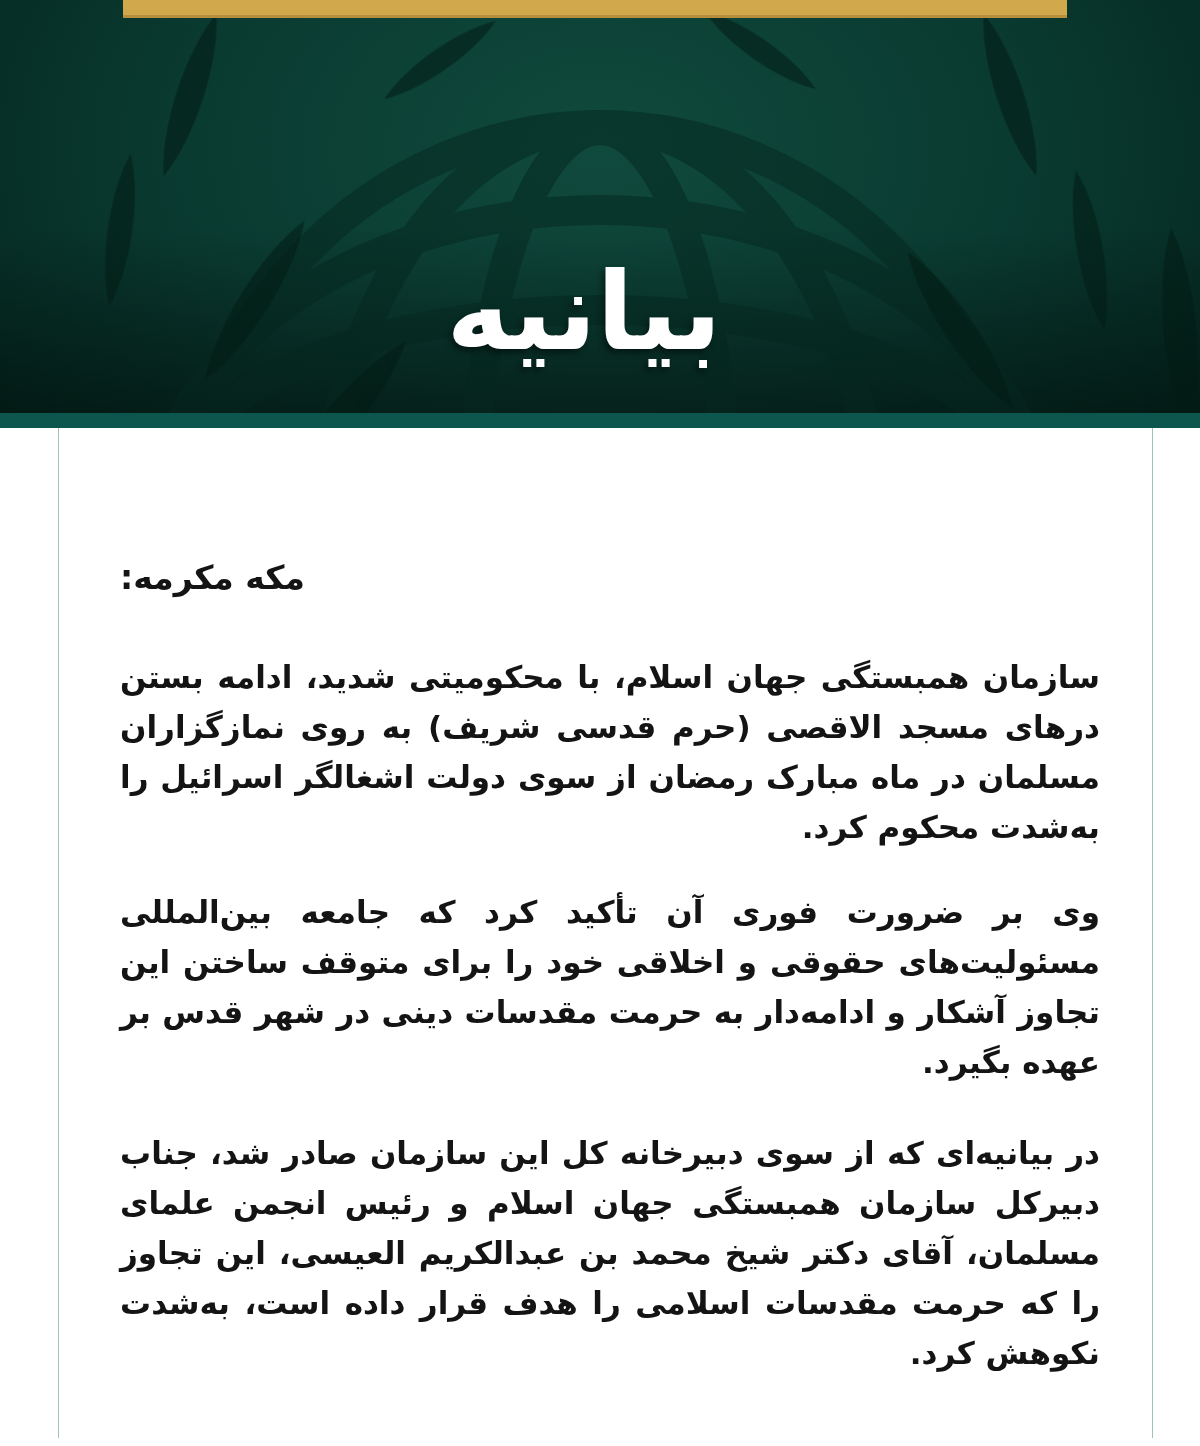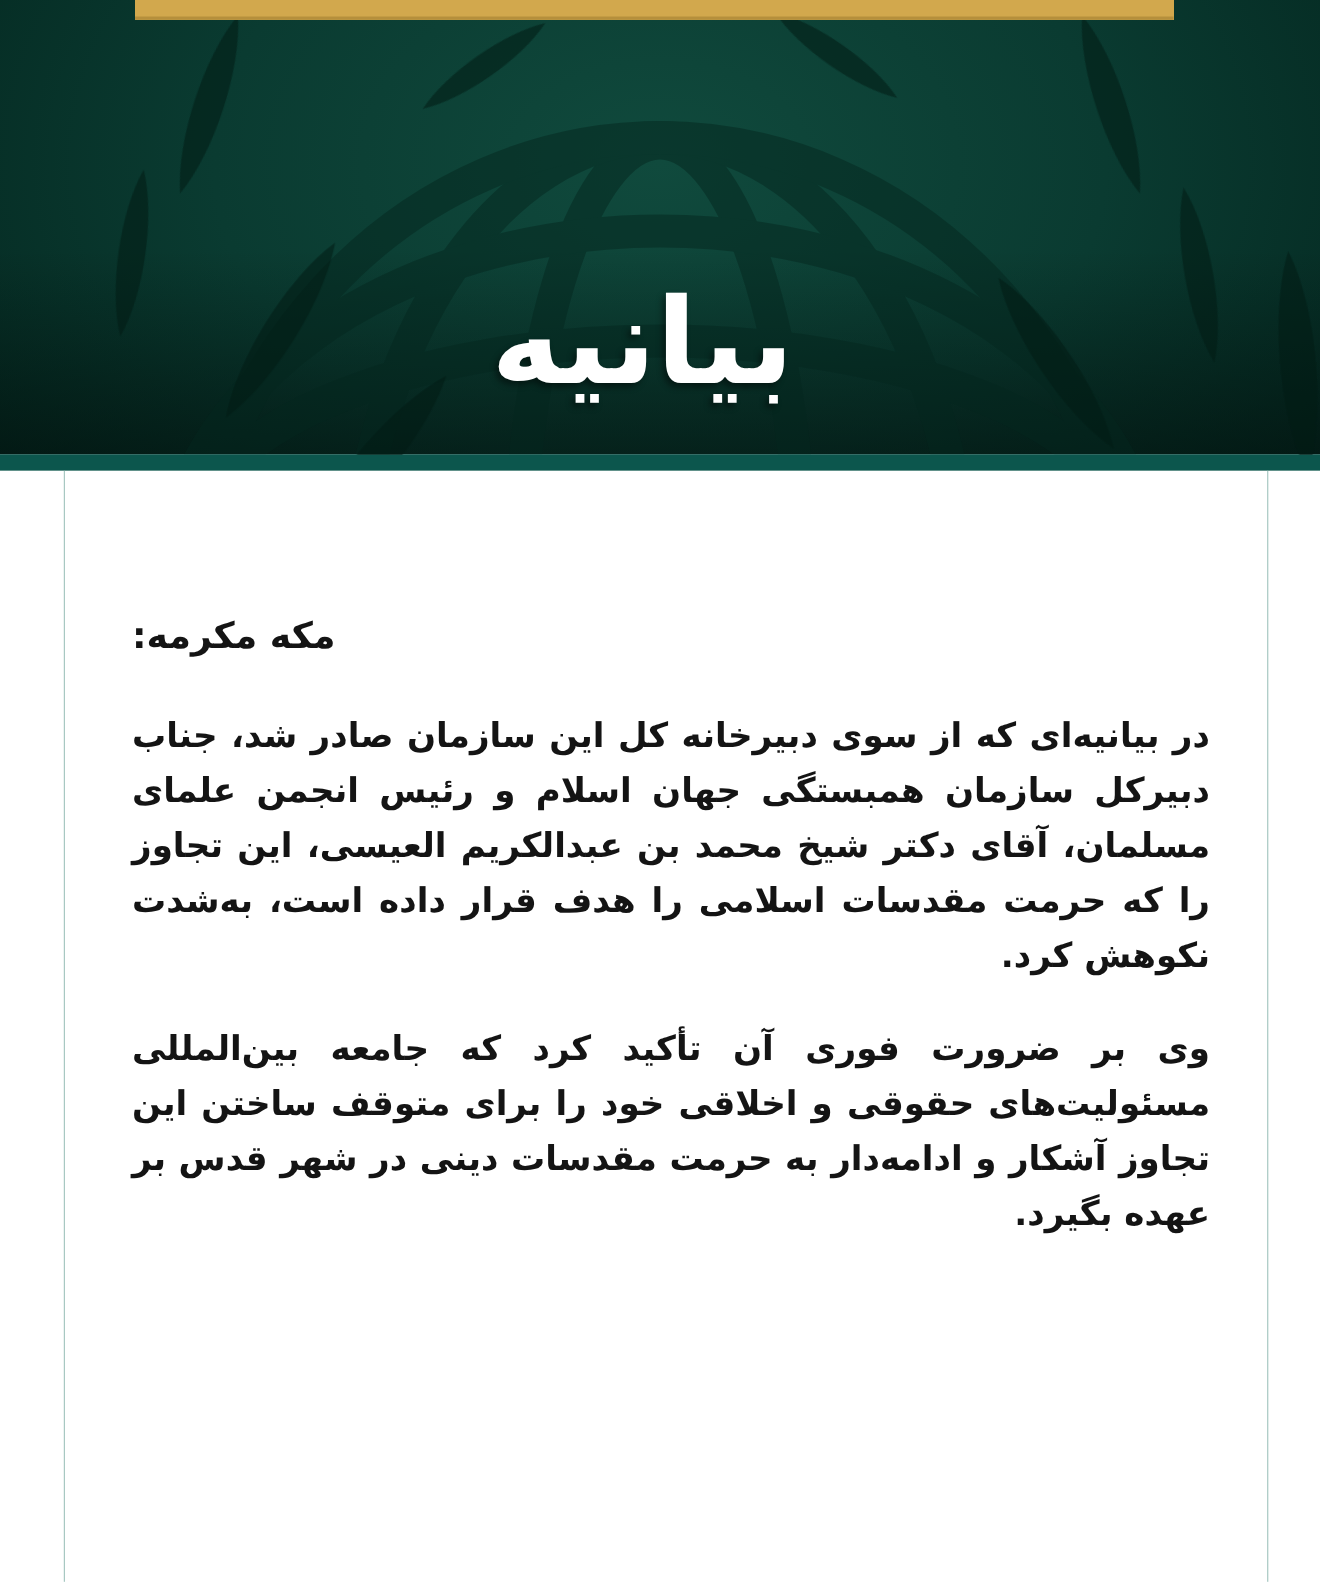--- a/index.html
+++ b/index.html
@@ -78,17 +78,18 @@
 </div>
 
 <div class="band"></div>
 
 <div class="card">
   <div class="vrule left"></div>
   <div class="vrule right"></div>
 
   <div class="content">
     <div class="greeting">مکه مکرمه:</div>
+    <p class="para p1">سازمان همبستگی جهان اسلام، با محکومیتی شدید، ادامه بستن درهای مسجد الاقصی (حرم قدسی شریف) به روی نمازگزاران مسلمان در ماه مبارک رمضان از سوی دولت اشغالگر اسرائیل را به‌شدت محکوم کرد.</p>
+    <p class="para p3">وی بر ضرورت فوری آن تأکید کرد که جامعه بین‌المللی مسئولیت‌های حقوقی و اخلاقی خود را برای متوقف ساختن این تجاوز آشکار و ادامه‌دار به حرمت مقدسات دینی در شهر قدس بر عهده بگیرد.</p>
     <p class="para p2">در بیانیه‌ای که از سوی دبیرخانه کل این سازمان صادر شد، جناب دبیرکل سازمان همبستگی جهان اسلام و رئیس انجمن علمای مسلمان، آقای دکتر شیخ محمد بن عبدالکریم العیسی، این تجاوز را که حرمت مقدسات اسلامی را هدف قرار داده است، به‌شدت نکوهش کرد.</p>
-    <p class="para p3">وی بر ضرورت فوری آن تأکید کرد که جامعه بین‌المللی مسئولیت‌های حقوقی و اخلاقی خود را برای متوقف ساختن این تجاوز آشکار و ادامه‌دار به حرمت مقدسات دینی در شهر قدس بر عهده بگیرد.</p>
   </div>
 
 </div>
 
 </body></html>

